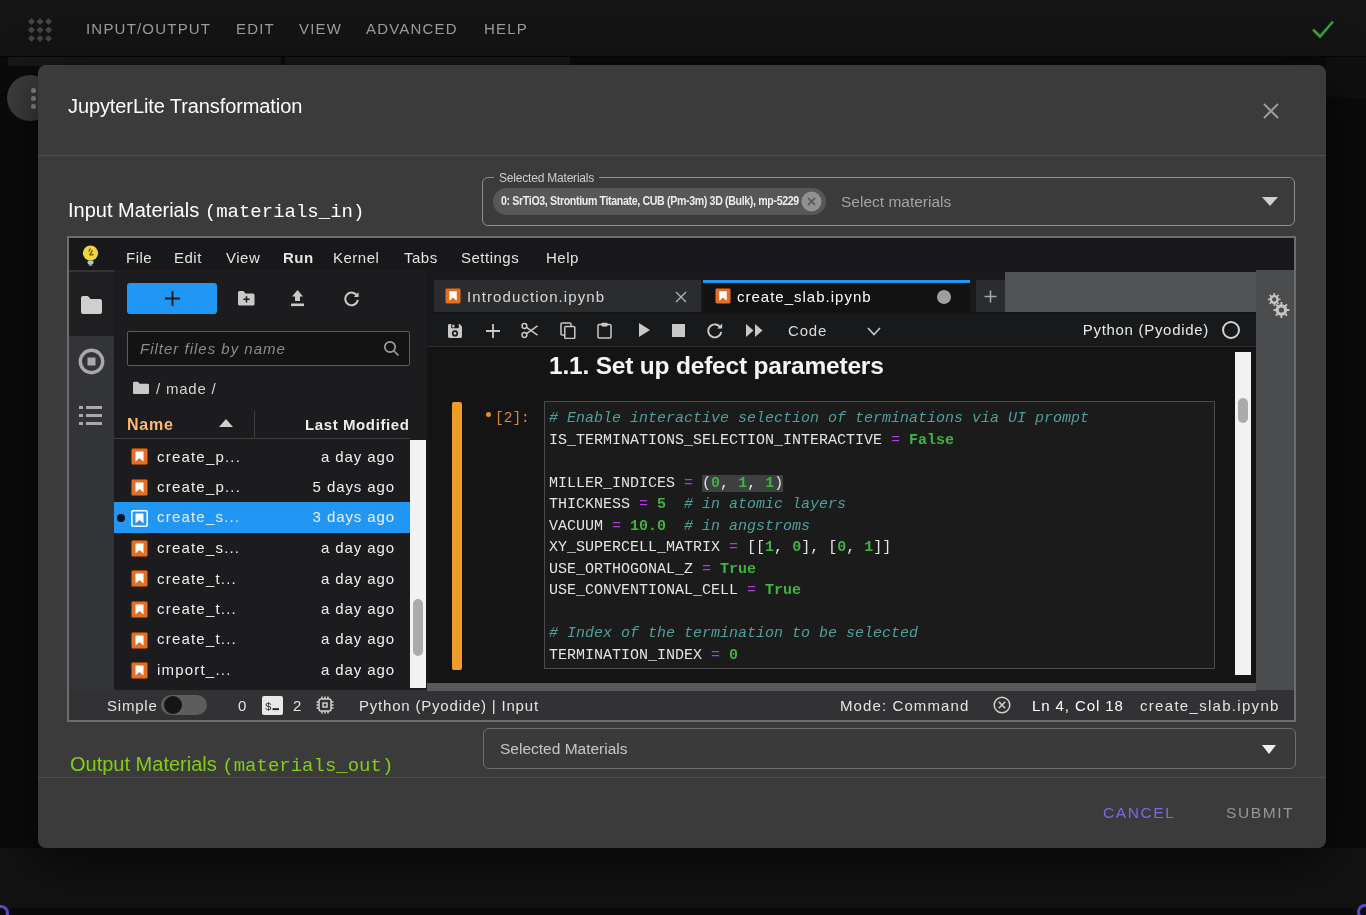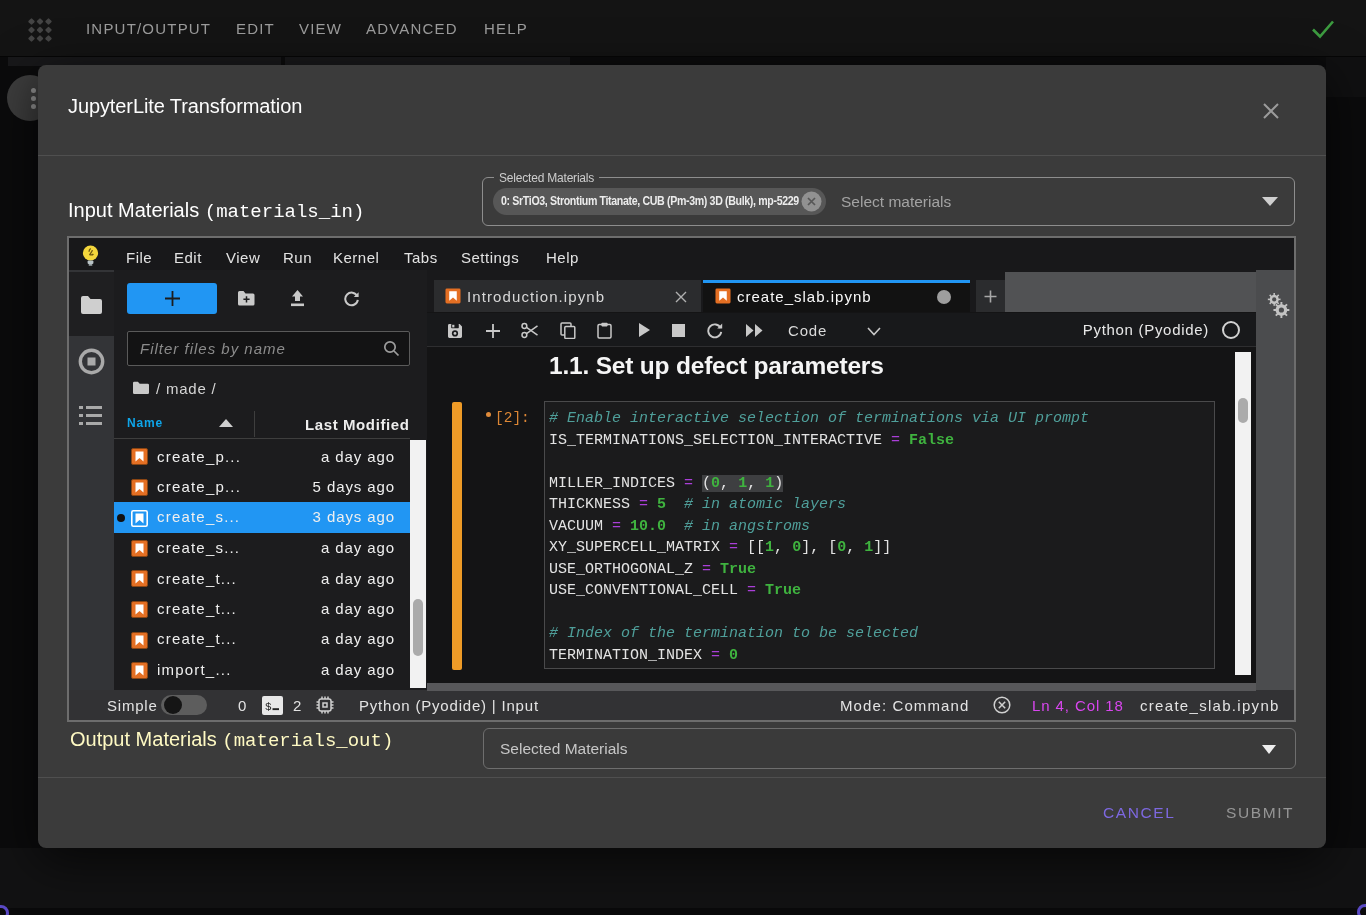--- a/index.html
+++ b/index.html
@@ -80,21 +80,21 @@
   <div class="abs" style="left:69px;top:238px;width:1225px;height:32px;background:#18181a;"></div>
   <svg class="abs" style="left:82px;top:245px" width="17" height="22" viewBox="0 0 17 22">
 <circle cx="8.5" cy="8" r="7.6" fill="#f3d63c"></circle>
 <rect x="5.6" y="15.6" width="5.8" height="3.4" rx="1" fill="#b9c3c6"></rect>
 <rect x="6.6" y="19" width="3.8" height="1.8" rx="0.9" fill="#9aa4a7"></rect>
 <path d="M8.7 3.4 c-1.2 1 -1.8 2.2 -1.4 3.4 M10.4 5.2 c-0.5 1.8 -1.9 2.6 -2.6 4.4 1.4 0.6 2.7 0.4 3.6 -0.6" stroke="#6b5510" stroke-width="1.3" fill="none"></path>
 </svg>
   <div class="abs" style="left:126px;top:249px;color:#e3e3e3;font-size:15px;letter-spacing:0.5px;">File</div>
   <div class="abs" style="left:174px;top:249px;color:#e3e3e3;font-size:15px;letter-spacing:0.5px;">Edit</div>
   <div class="abs" style="left:226px;top:249px;color:#e3e3e3;font-size:15px;letter-spacing:0.5px;">View</div>
-  <div class="abs" style="left:283px;top:249px;color:#e3e3e3;font-size:15px;letter-spacing:0.5px;">Run</div>
+  <div class="abs" style="left:283px;top:249px;color:#e3e3e3;font-size:15px;letter-spacing:0.5px;font-weight:bold;">Run</div>
   <div class="abs" style="left:333px;top:249px;color:#e3e3e3;font-size:15px;letter-spacing:0.5px;">Kernel</div>
   <div class="abs" style="left:404px;top:249px;color:#e3e3e3;font-size:15px;letter-spacing:0.5px;">Tabs</div>
   <div class="abs" style="left:461px;top:249px;color:#e3e3e3;font-size:15px;letter-spacing:0.5px;">Settings</div>
   <div class="abs" style="left:546px;top:249px;color:#e3e3e3;font-size:15px;letter-spacing:0.5px;">Help</div>
   <div class="abs" style="left:69px;top:270px;width:45px;height:420px;background:#333437;"></div>
   <div class="abs" style="left:69px;top:272px;width:45px;height:64px;background:#1f1f21;"></div>
   <div class="abs" style="left:114px;top:270px;width:313px;height:420px;background:#1c1c1e;"></div>
   <div class="abs" style="left:427px;top:270px;width:829px;height:420px;background:#141415;"></div>
   <div class="abs" style="left:1256px;top:270px;width:38px;height:420px;background:#4b4c4e;"></div>
   <div class="abs" style="left:69px;top:690px;width:1225px;height:30px;background:#323234;"></div>
@@ -134,21 +134,21 @@
   <div class="abs" style="left:127px;top:331px;width:283px;height:35px;background:#131314;border:1px solid #5a5a5a;border-radius:2px;"></div>
   <div class="abs" style="left:140px;top:340px;color:#8b8b8b;font-size:15px;letter-spacing:1px;font-style:italic;">Filter files by name</div>
   <svg class="abs" style="left:383px;top:340px" width="17" height="17" viewBox="0 0 17 17">
 <circle cx="7" cy="7" r="5.2" fill="none" stroke="#9d9d9d" stroke-width="1.7"></circle>
 <path d="M11 11 L15.5 15.5" stroke="#9d9d9d" stroke-width="1.7"></path>
 </svg>
   <svg class="abs" style="left:132px;top:381px" width="17" height="14" viewBox="0 0 17 14">
 <path d="M1 2 q0-1.3 1.3-1.3 h3.6 l1.8 2 H15.7 q1.3 0 1.3 1.3 v7.7 q0 1.3-1.3 1.3 H2.3 q-1.3 0-1.3-1.3 Z" fill="#c9c9c9"></path>
 </svg>
   <div class="abs" style="left:156px;top:380px;color:#d5d5d5;font-size:15px;letter-spacing:0.8px;">/ made /</div>
-  <div class="abs" style="left:127px;top:416px;color:#0ea5e9;font-size:12px;font-weight:bold;letter-spacing:0.8px;">Name</div>
+  <div class="abs" style="left:127px;top:416px;color:#fdba74;font-size:16px;font-weight:bold;letter-spacing:0.8px;">Name</div>
   <div class="abs" style="left:219px;top:419px;width:0;height:0;border-left:7px solid transparent;border-right:7px solid transparent;border-bottom:8px solid #cfcfcf;"></div>
   <div class="abs" style="left:254px;top:411px;width:1px;height:26px;background:#3e3e3e;"></div>
   <div class="abs" style="left:305px;top:416px;color:#ededed;font-size:15px;font-weight:bold;letter-spacing:0.6px;">Last Modified</div>
   <div class="abs" style="left:114px;top:438px;width:296px;height:1px;background:#3e3e3e;"></div>
   <svg class="abs" style="left:131px;top:448px" width="17" height="17" viewBox="0 0 17 17">
 <rect x="0.5" y="0.5" width="16" height="16" rx="1.5" fill="#e46f23" stroke="#8a4513" stroke-width="1"></rect>
 <path d="M4.5 3.5 h8 v10 l-4-3.4 -4 3.4 Z" fill="#fff"></path>
 </svg>
   <div class="abs" style="left:157px;top:448px;color:#efefef;font-size:15px;letter-spacing:1.2px;">create_p...</div>
   <div class="abs" style="left:255px;top:448px;width:140px;text-align:right;color:#efefef;font-size:15px;letter-spacing:0.9px;">a day ago</div>
@@ -304,24 +304,24 @@
 <rect x="8" y="8" width="4" height="4"></rect>
 <path d="M7 4 V1.5 M10 4 V1.5 M13 4 V1.5 M7 16 V18.5 M10 16 V18.5 M13 16 V18.5 M4 7 H1.5 M4 10 H1.5 M4 13 H1.5 M16 7 H18.5 M16 10 H18.5 M16 13 H18.5"></path>
 </g>
 </svg>
   <div class="abs" style="left:359px;top:697px;color:#e3e3e3;font-size:15px;letter-spacing:0.8px;">Python (Pyodide) | Input</div>
   <div class="abs" style="left:840px;top:697px;color:#e3e3e3;font-size:15px;letter-spacing:1.1px;">Mode: Command</div>
   <svg class="abs" style="left:993px;top:696px" width="18" height="18" viewBox="0 0 18 18">
 <circle cx="9" cy="9" r="7.8" fill="none" stroke="#d0d0d0" stroke-width="1.5"></circle>
 <path d="M5.8 5.8 L12.2 12.2 M12.2 5.8 L5.8 12.2" stroke="#d0d0d0" stroke-width="1.5"></path>
 </svg>
-  <div class="abs" style="left:1032px;top:697px;color:#d946ef;font-size:15px;letter-spacing:0.9px;">Ln 4, Col 18</div>
+  <div class="abs" style="left:1032px;top:697px;color:#ffffff;font-size:15px;letter-spacing:0.9px;">Ln 4, Col 18</div>
   <div class="abs" style="left:1140px;top:697px;color:#e3e3e3;font-size:15px;letter-spacing:1.3px;">create_slab.ipynb</div>
 
-  <div class="abs" style="left:70px;top:728px;color:#fef9c3;font-size:20px;">Output Materials <span class="mono" style="font-size:19px;">(materials_out)</span></div>
+  <div class="abs" style="left:70px;top:753px;color:#84cc16;font-size:20px;">Output Materials <span class="mono" style="font-size:19px;">(materials_out)</span></div>
   <div class="abs" style="left:483px;top:728px;width:813px;height:41px;background:#3a3a3a;border:1px solid #6e6e6e;border-radius:6px;"></div>
   <div class="abs" style="left:500px;top:740px;color:#c7c7c7;font-size:15.5px;">Selected Materials</div>
   <div class="abs" style="left:1262px;top:745px;width:0;height:0;border-left:7.5px solid transparent;border-right:7.5px solid transparent;border-top:9px solid #ededed;"></div>
 
   <div class="abs line" style="left:38px;top:777px;width:1288px;height:1px;"></div>
   <div class="abs" style="left:1103px;top:804px;color:#7d68e0;font-size:15.5px;letter-spacing:1.6px;font-weight:500;">CANCEL</div>
   <div class="abs" style="left:1226px;top:804px;color:#969696;font-size:15.5px;letter-spacing:1.6px;font-weight:500;">SUBMIT</div>
 </div>
 
 </body></html>

